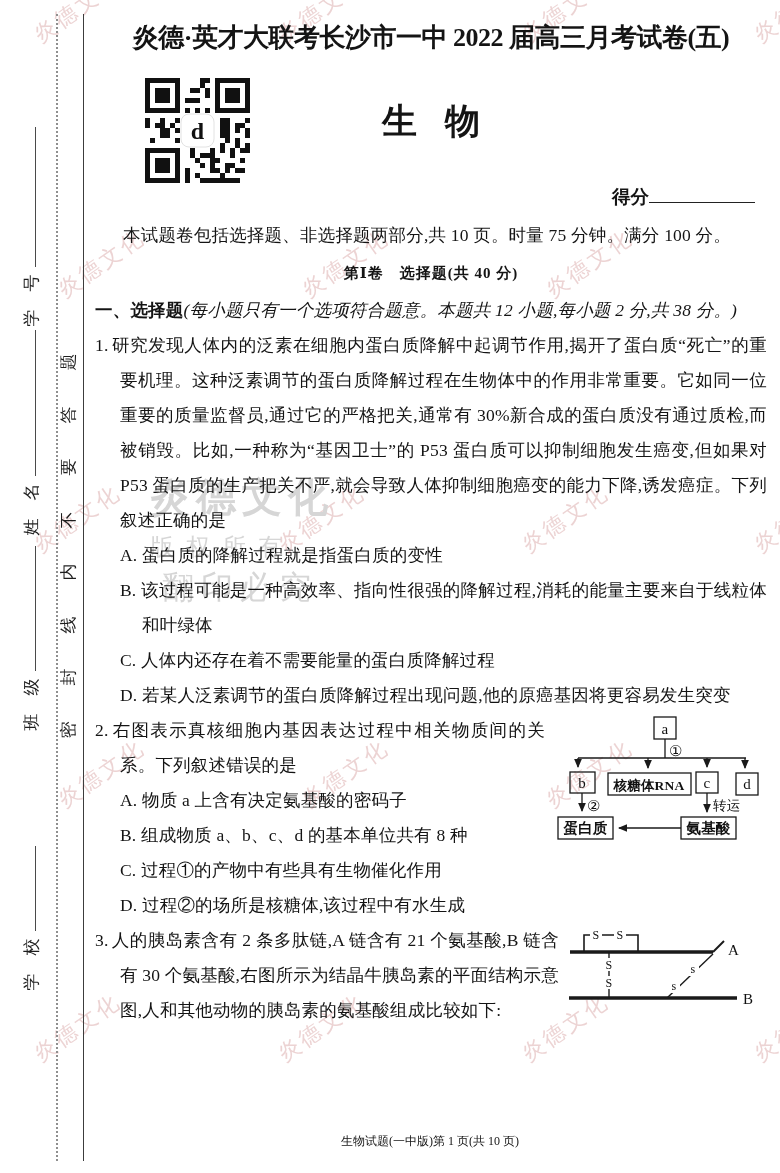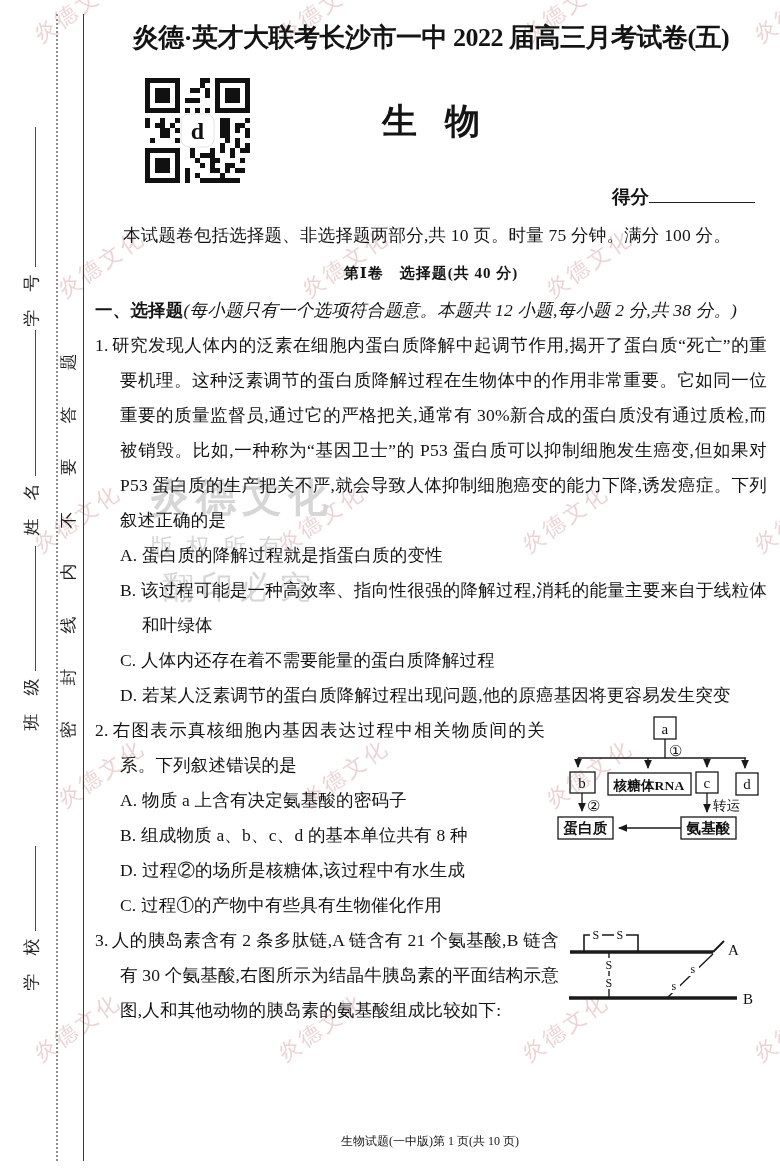--- a/index.html
+++ b/index.html
@@ -265,22 +265,22 @@
           <text x="30.5" y="118" text-anchor="middle" font-size="14.5" font-weight="bold">蛋白质</text>
           <text x="153.5" y="118" text-anchor="middle" font-size="14.5" font-weight="bold">氨基酸</text>
         </svg>
       </div>
       <div class="qtext q">
         <span class="qnum">2.</span><span>右图表示真核细胞内基因表达过程中相关物质间的关系。下列叙述错误的是</span>
       </div>
       <div class="opts">
         <div class="opt">A. 物质 a 上含有决定氨基酸的密码子</div>
         <div class="opt">B. 组成物质 a、b、c、d 的基本单位共有 8 种</div>
+        <div class="opt">C. 过程①的产物中有些具有生物催化作用</div>
         <div class="opt">D. 过程②的场所是核糖体,该过程中有水生成</div>
-        <div class="opt">C. 过程①的产物中有些具有生物催化作用</div>
       </div>
     </div>
 
     <div>
       <div class="fig fig3">
         <svg width="200" height="92" viewBox="0 0 200 92">
           <g stroke="#1a1a1a" fill="none">
             <line x1="3" y1="26" x2="146" y2="26" stroke-width="3.5"></line>
             <line x1="146" y1="26" x2="157" y2="15" stroke-width="2"></line>
             <path d="M17,26 V9 H71 V26" stroke-width="1.6"></path>

